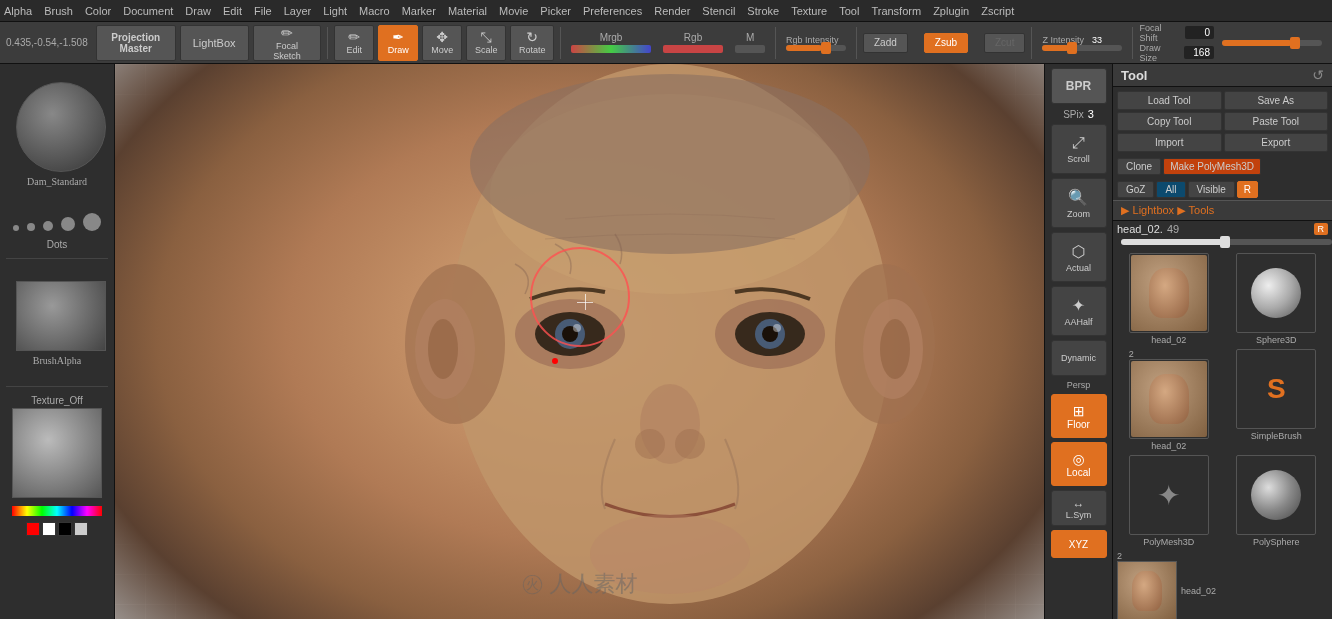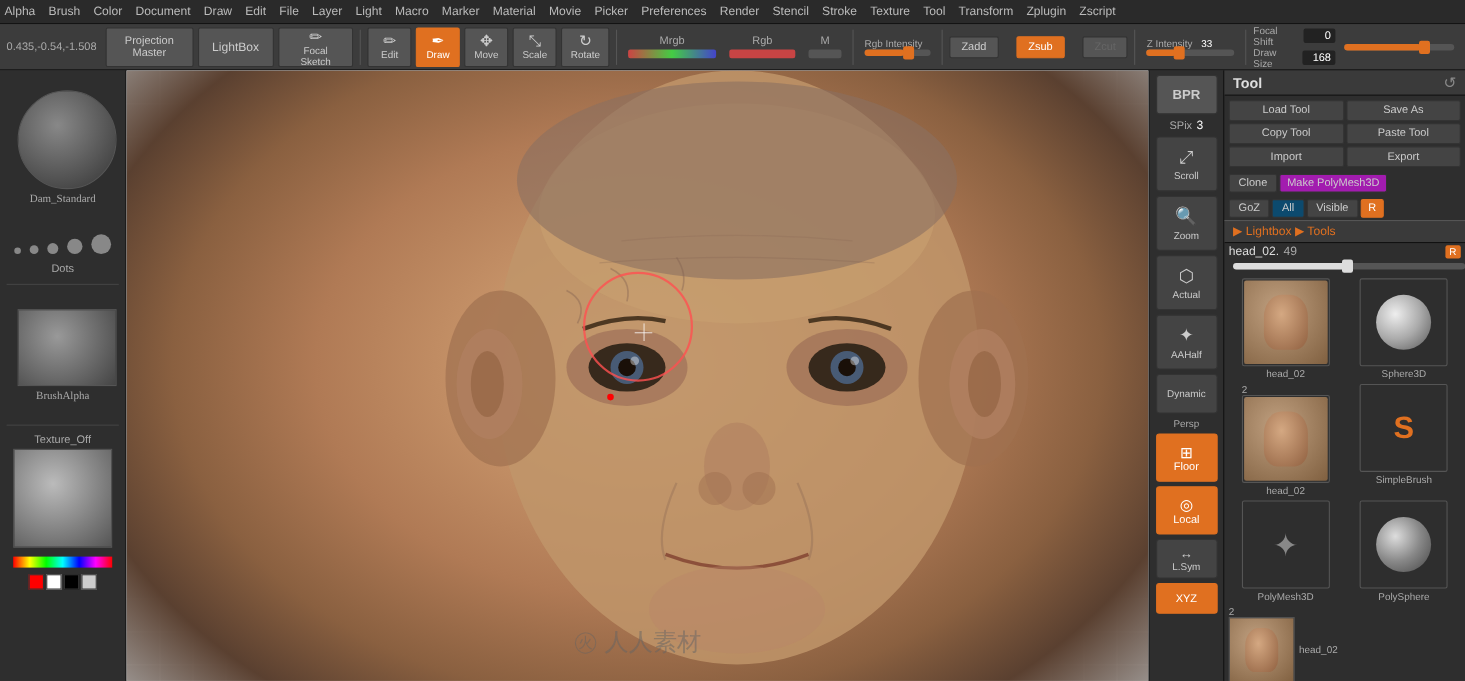--- a/index.html
+++ b/index.html
@@ -24,21 +24,21 @@
       height: 36px; min-width: 40px;
     }
     .tb-btn.active { background: #e07020; color: #fff; border-color: #e07020; }
     .tb-btn .btn-icon { font-size: 14px; line-height: 1; }
     .tb-btn .btn-label { font-size: 9px; margin-top: 1px; }
 
     .projection-btn {
       background: #555; border: 1px solid #333; color: #ccc;
       padding: 3px 8px; cursor: pointer; font-size: 10px; border-radius: 2px;
       height: 36px; min-width: 80px; display: flex; flex-direction: column;
-      align-items: center; justify-content: center;
+      align-items: center; justify-content: center; font-weight: bold;
     }
     .lightbox-btn {
       background: #555; border: 1px solid #333; color: #ccc;
       padding: 3px 12px; cursor: pointer; font-size: 11px; border-radius: 2px;
       height: 36px;
     }
     .quick-sketch-btn {
       background: #555; border: 1px solid #333; color: #ccc;
       padding: 3px 8px; cursor: pointer; font-size: 10px; border-radius: 2px;
       height: 36px; display: flex; flex-direction: column; align-items: center; justify-content: center;
@@ -211,21 +211,21 @@
     .tool-buttons { display: grid; grid-template-columns: 1fr 1fr; gap: 2px; padding: 4px; }
     .tool-btn {
       background: #444; border: 1px solid #333; color: #ccc;
       padding: 3px 6px; font-size: 10px; border-radius: 2px; cursor: pointer;
       text-align: center;
     }
 
     .tool-section { padding: 2px 4px; }
     .section-row { display: flex; gap: 2px; align-items: center; flex-wrap: wrap; }
     .clone-btn { background: #444; border: 1px solid #333; color: #ccc; padding: 2px 8px; font-size: 10px; border-radius: 2px; cursor: pointer; }
-    .make-poly-btn { background: #a21caf; border: 1px solid #333; color: #ccc; padding: 2px 6px; font-size: 10px; border-radius: 2px; cursor: pointer; }
+    .make-poly-btn { background: #c2410c; border: 1px solid #333; color: #ccc; padding: 2px 6px; font-size: 10px; border-radius: 2px; cursor: pointer; }
     .goz-btn { background: #444; border: 1px solid #333; color: #ccc; padding: 2px 8px; font-size: 10px; border-radius: 2px; cursor: pointer; }
     .all-btn { background: #0c4a6e; border: 1px solid #333; color: #ccc; padding: 2px 8px; font-size: 10px; border-radius: 2px; cursor: pointer; }
     .visible-btn { background: #444; border: 1px solid #333; color: #ccc; padding: 2px 8px; font-size: 10px; border-radius: 2px; cursor: pointer; }
     .r-btn { background: #e07020; border: 1px solid #e07020; color: #fff; padding: 2px 6px; font-size: 10px; border-radius: 2px; cursor: pointer; }
 
     .lightbox-tools-header {
       background: #3a3a3a; padding: 3px 8px; border-top: 1px solid #555; border-bottom: 1px solid #111;
       font-size: 11px; color: #ccc; cursor: pointer;
     }
     .lightbox-tools-header span { color: #e07020; }

